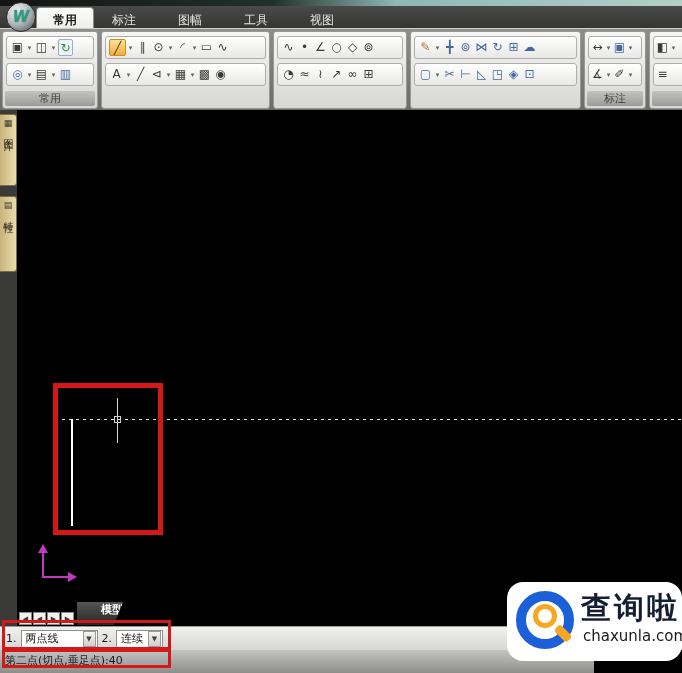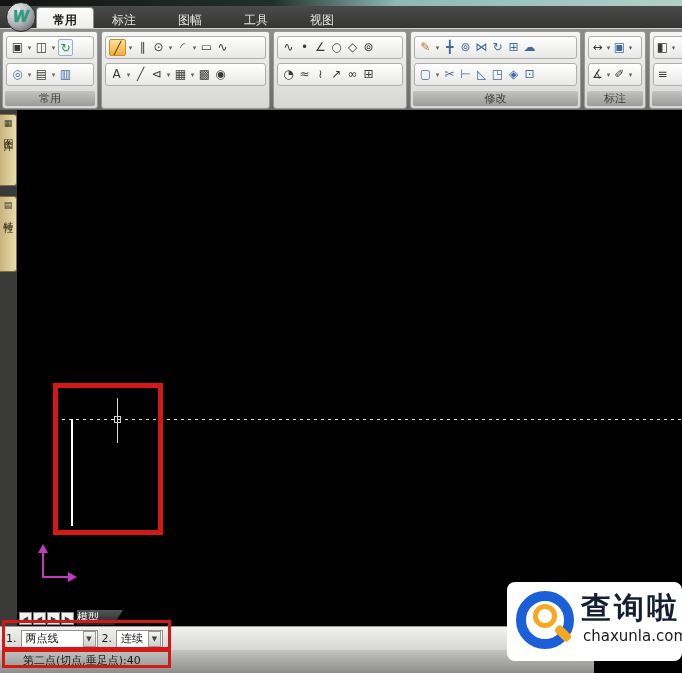--- a/index.html
+++ b/index.html
@@ -63,51 +63,51 @@
   .pickbox { position:absolute; left:97px; top:306px; width:7px; height:7px; border:1px solid #cfcfcf; }
   .axis-y { position:absolute; left:25px; top:442px; width:2px; height:26px; background:#c23ac2; }
   .axis-x { position:absolute; left:25px; top:466px; width:28px; height:2px; background:#c23ac2; }
   .axis-y-arrow { position:absolute; left:21px; top:434px; width:0; height:0;
     border-left:5px solid transparent; border-right:5px solid transparent; border-bottom:9px solid #c23ac2; }
   .axis-x-arrow { position:absolute; left:51px; top:462px; width:0; height:0;
     border-top:5px solid transparent; border-bottom:5px solid transparent; border-left:9px solid #c23ac2; }
   .navrow { position:absolute; left:2px; bottom:1px; display:flex; gap:1px; }
   .navrow .icn { background:#f2f2f0; border:1px solid #8a8a88; width:13px; min-width:13px;
     height:13px; line-height:12px; font-size:7px; color:#553333; }
-  .modeltab { position:absolute; left:60px; bottom:1px; width:46px; height:15px;
-    background:linear-gradient(#555553,#262624); color:#fff; font-size:11px; font-weight:normal;
-    text-align:left; line-height:15px; clip-path:polygon(0 0,100% 0,80% 100%,0 100%); cursor:default; }
+  .modeltab { position:absolute; left:60px; bottom:1px; width:46px; height:23px;
+    background:linear-gradient(#555553,#262624); color:#fff; font-size:11px; font-weight:bold;
+    text-align:right; line-height:15px; clip-path:polygon(0 0,100% 0,80% 100%,0 100%); cursor:default; }
 
   
   .bottombar { position:absolute; left:0; top:626px; width:682px; height:24px;
     background:linear-gradient(#f1f1ef,#d6d6d4); border-top:1px solid #9a9a98;
     display:flex; align-items:center; padding-left:6px; font-size:11px; color:#1c1c1c; }
   .combo { display:flex; align-items:center; height:18px; background:#fff;
     border:1px solid #8f8f8d; margin:0 4px; }
   .combo .val { padding:0 4px; font-size:11px; color:#111; }
   .combo .cdd { width:13px; height:16px; margin:0 1px; background:linear-gradient(#f4f4f2,#cfcfcd);
     border:1px solid #9a9a98; font-size:7px; color:#444; text-align:center; line-height:15px; cursor:pointer; }
   .combo1 .val { width:60px; } .combo2 .val { width:30px; }
 
   
   .statusbar { position:absolute; left:0; top:650px; width:594px; height:23px;
     background:linear-gradient(#c4c4c2,#8d8d8b); font-size:11px; color:#1a1a1a;
-    line-height:21px; padding-left:23px; }
+    line-height:21px; padding-left:5px; }
 
   
   .red-canvas { position:absolute; left:53px; top:383px; width:110px; height:152px;
     border:5px solid #d41717; z-index:50; pointer-events:none; }
   .red-combo { position:absolute; left:2px; top:620px; width:169px; height:30px;
     border:3px solid #d41717; z-index:50; pointer-events:none; }
   .red-status { position:absolute; left:2px; top:649px; width:169px; height:19px;
     border:3px solid #d41717; z-index:50; pointer-events:none; }
 
   
   .watermark { position:absolute; left:507px; top:582px; width:175px; height:79px;
-    background:#fff; border-radius:8px; z-index:60; }
+    background:#fff; border-radius:16px; z-index:60; }
   .wm-ring { position:absolute; left:9px; top:9px; width:58px; height:58px; border-radius:50%;
     border:10px solid #1b5fd9; }
   .wm-lens { position:absolute; left:26px; top:22px; width:24px; height:24px; border-radius:50%;
     border:5px solid #f7a823; background:#fff; }
   .wm-handle { position:absolute; left:47px; top:47px; width:18px; height:9px;
     background:#f7a823; border-radius:4px; transform:rotate(45deg); }
   .wm-title { position:absolute; left:74px; top:6px; font-size:30px; font-weight:bold;
     color:#151f33; letter-spacing:3px; }
   .wm-domain { position:absolute; left:76px; top:45px; font-size:15px; color:#1a1a1a; }
 </style>
@@ -206,21 +206,20 @@
       <div class="rowbox row2">
           <span class="icn blue">▢</span>
           <span class="dd">▾</span>
           <span class="icn blue">✂</span>
           <span class="icn blue">⊢</span>
           <span class="icn blue">◺</span>
           <span class="icn blue">◳</span>
           <span class="icn blue">◈</span>
           <span class="icn blue">⊡</span>
         </div>
-      <div class="panel-label">修改</div>
     </div>
     <div class="panel tight" style="left:584px;width:62px;">
       <div class="rowbox row1">
           <span class="icn">↔</span>
           <span class="dd">▾</span>
           <span class="icn blue">▣</span>
           <span class="dd">▾</span>
         </div>
       <div class="rowbox row2">
           <span class="icn">∡</span>

